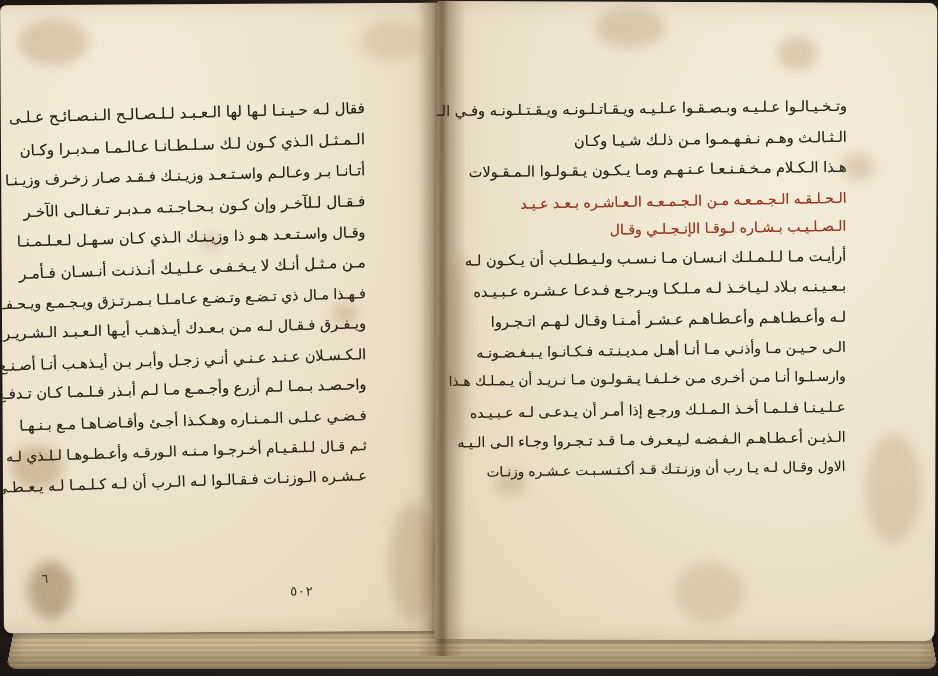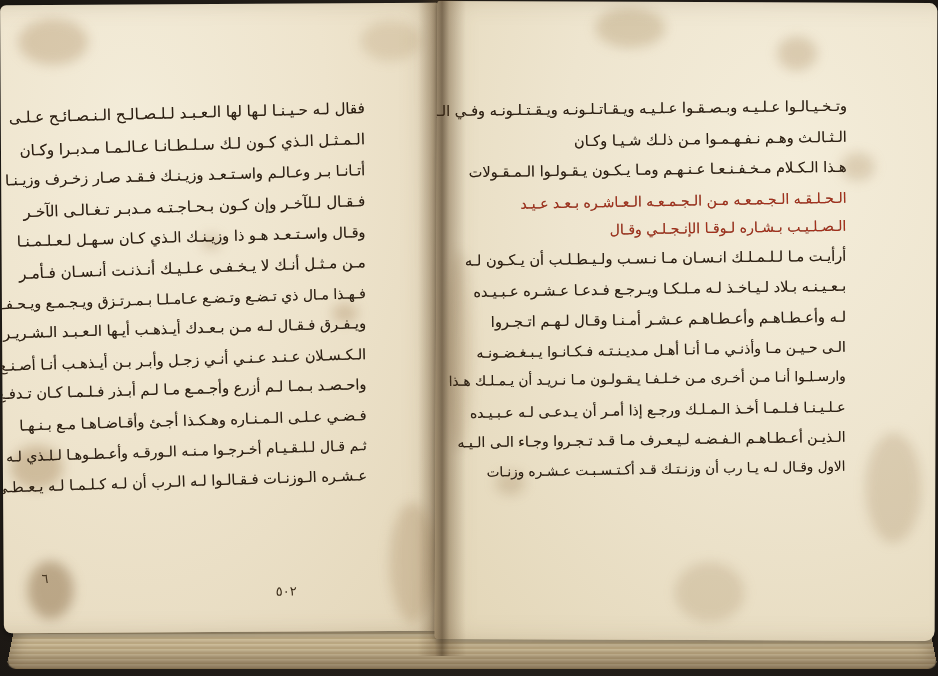--- a/index.html
+++ b/index.html
@@ -192,21 +192,21 @@
         <div class="line" style="margin-bottom:16px; transform:rotate(-1.4deg); font-size:14px;">فـهـذا مـال ذي تـضـع وتـضـع عـامـلـا بـمـرتـزق ويـجـمـع ويـحـفـظ</div>
         <div class="line" style="margin-bottom:16px; transform:rotate(-1.3deg); font-size:14.5px;">ويـفـرق فـقـال لـه مـن بـعـدك أيـذهـب أيـها الـعـبـد الـشـريـر</div>
         <div class="line" style="margin-bottom:16px; transform:rotate(-1.5deg); font-size:14.5px;">الـكـسـلان عـنـد عـنـي أنـي زجـل وأبـر بـن أيـذهـب أنـا أصـنـع</div>
         <div class="line" style="margin-bottom:16px; transform:rotate(-1.2deg); font-size:14.5px;">واحـصـد بـمـا لـم أزرع وأجـمـع مـا لـم أبـذر فـلـمـا كـان تـدفـع</div>
         <div class="line" style="margin-bottom:16px; transform:rotate(-1.4deg); font-size:14.5px;">فـضـي عـلـى الـمـنـاره وهـكـذا أجـئ وأقـاضـاهـا مـع بـنـهـا</div>
         <div class="line" style="margin-bottom:16px; transform:rotate(-1.5deg); font-size:14px;">ثـم قـال لـلـقـيـام أخـرجـوا مـنـه الـورقـه وأعـطـوهـا لـلـذي لـه</div>
         <div class="line" style="margin-bottom:16px; transform:rotate(-1.6deg); font-size:14.5px;">عـشـره الـوزنـات فـقـالـوا لـه الـرب أن لـه كـلـمـا لـه يـعـطـى</div>
       </div>
 
       <div class="folio-number" style="left:38px; top:566px;">٦</div>
-      <div class="catchword" style="left:272px; top:580px;">٥٠٢</div>
+      <div class="catchword" style="left:286px; top:580px;font-family:Liberation Mono, monospace;">٥٠٢</div>
     </div>
 
     <div class="leaf leaf-right">
       <div class="stains">
         <div class="stain" style="left:158px;top:6px;width:70px;height:40px;background:rgba(160,126,78,.26);"></div>
         <div class="stain" style="left:340px;top:34px;width:40px;height:34px;background:rgba(150,112,64,.24);"></div>
         <div class="stain" style="left:404px;top:150px;width:34px;height:28px;background:rgba(150,112,64,.22);"></div>
         <div class="stain" style="left:430px;top:430px;width:56px;height:110px;background:rgba(150,116,70,.20);"></div>
         <div class="stain" style="left:60px;top:470px;width:30px;height:24px;background:rgba(140,104,60,.20);"></div>
         <div class="stain" style="left:240px;top:560px;width:70px;height:60px;background:rgba(150,116,70,.18);"></div>

